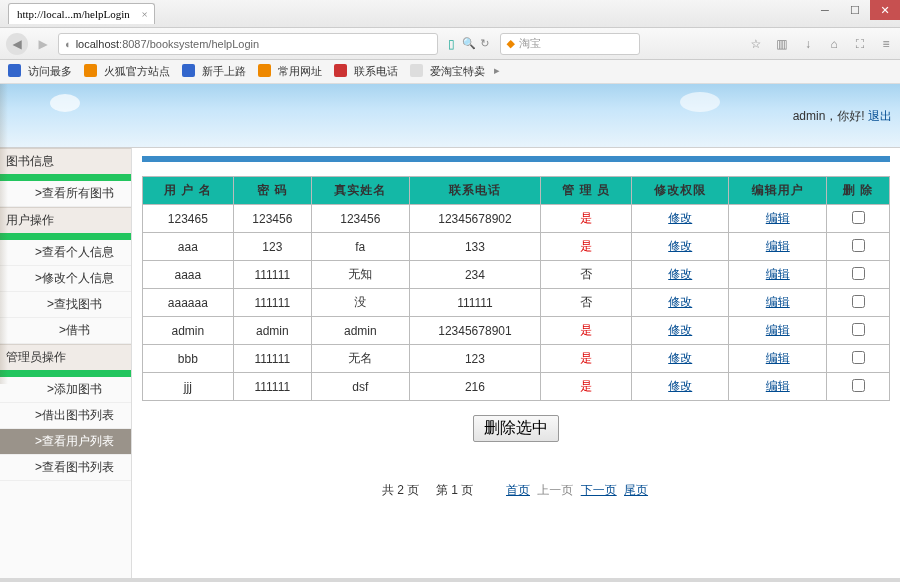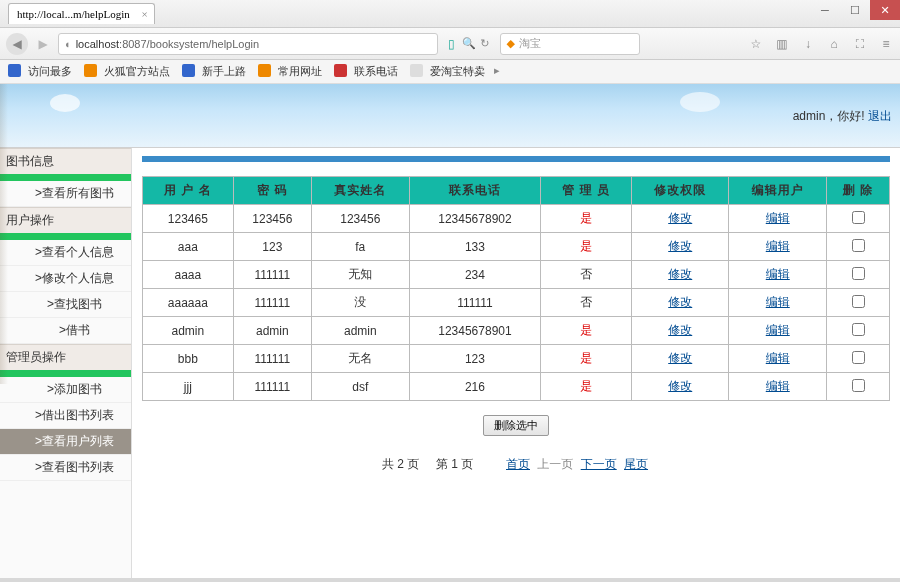--- a/index.html
+++ b/index.html
@@ -55,23 +55,23 @@
     
     table { border-collapse: collapse; width: 100%; background: #fff; }
     th, td { border: 1px solid #bbb; padding: 5px 4px; text-align: center; font-size: 12px; color: #333; }
     th { background: #14b8a6; font-weight: bold; letter-spacing: 1px; }
     .admin-yes { color: #d00; }
     .admin-no { color: #333; }
     .link-cell { color: #004b91; text-decoration: underline; cursor: pointer; }
     .del-checkbox { width: 13px; height: 13px; }
     
     .action-bar { text-align: center; margin-top: 14px; }
-    .btn-delete { padding: 2px 10px; font-size: 11px; border: 1px solid #999; background: linear-gradient(#f8f8f8, #e4e4e4); border-radius: 2px; cursor: pointer; }
-    
-    .pagination { text-align: center; margin-top: 20px; font-size: 12px; color: #333; }
+    .btn-delete { padding: 2px 10px; font-size: 16px; border: 1px solid #999; background: linear-gradient(#f8f8f8, #e4e4e4); border-radius: 2px; cursor: pointer; }
+    
+    .pagination { text-align: center; margin-top: 40px; font-size: 12px; color: #333; }
     .pagination .page-link { color: #004b91; text-decoration: underline; cursor: pointer; margin: 0 2px; }
     .pagination .page-link.disabled { color: #888; text-decoration: none; cursor: default; }
     .pagination-gap { display: inline-block; width: 24px; }
     
     
     .status-strip { position: absolute; bottom: 0; left: 0; right: 0; height: 4px; background: #d8d8d8; }
     
     .tree-left { position: absolute; left: 0; top: 84px; width: 8px; height: 300px; background: linear-gradient(90deg, rgba(90,70,40,0.15), transparent); pointer-events: none; }
   </style>
 </head>

